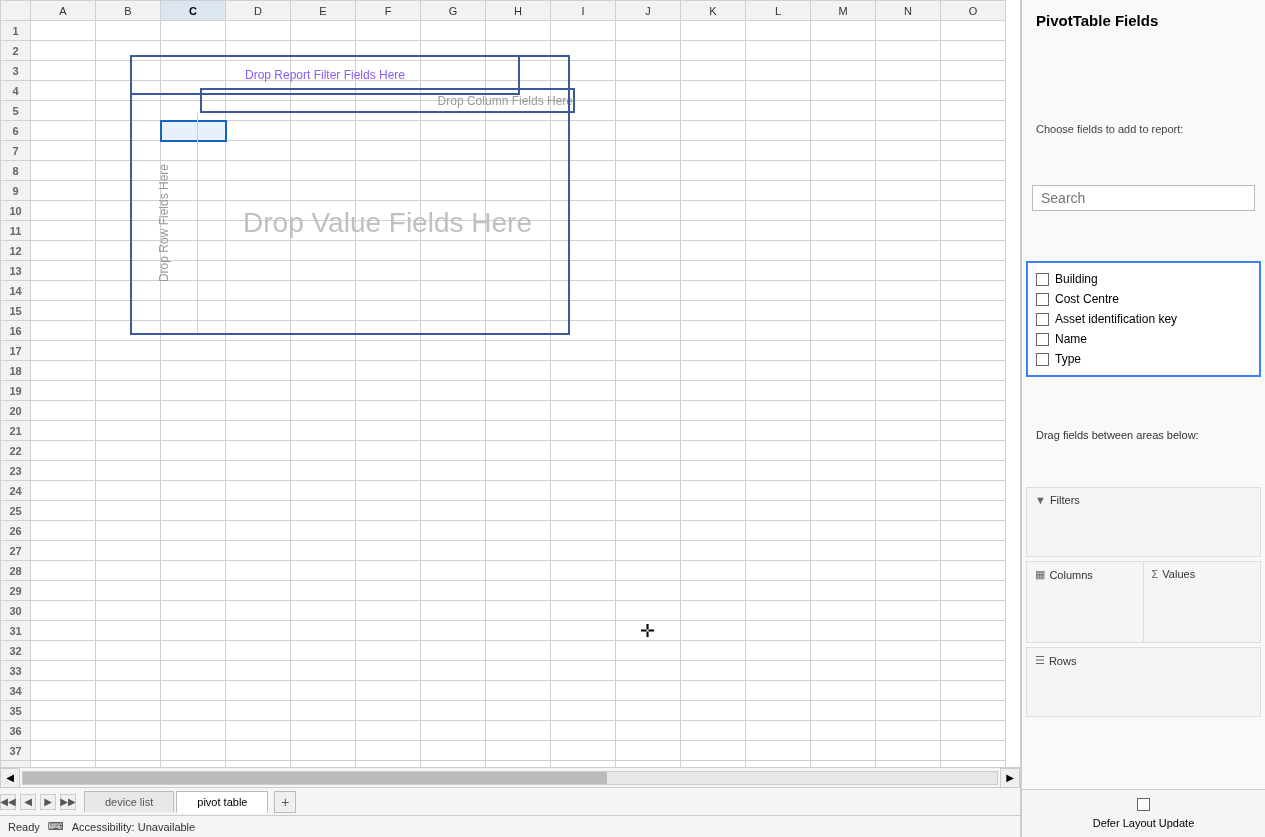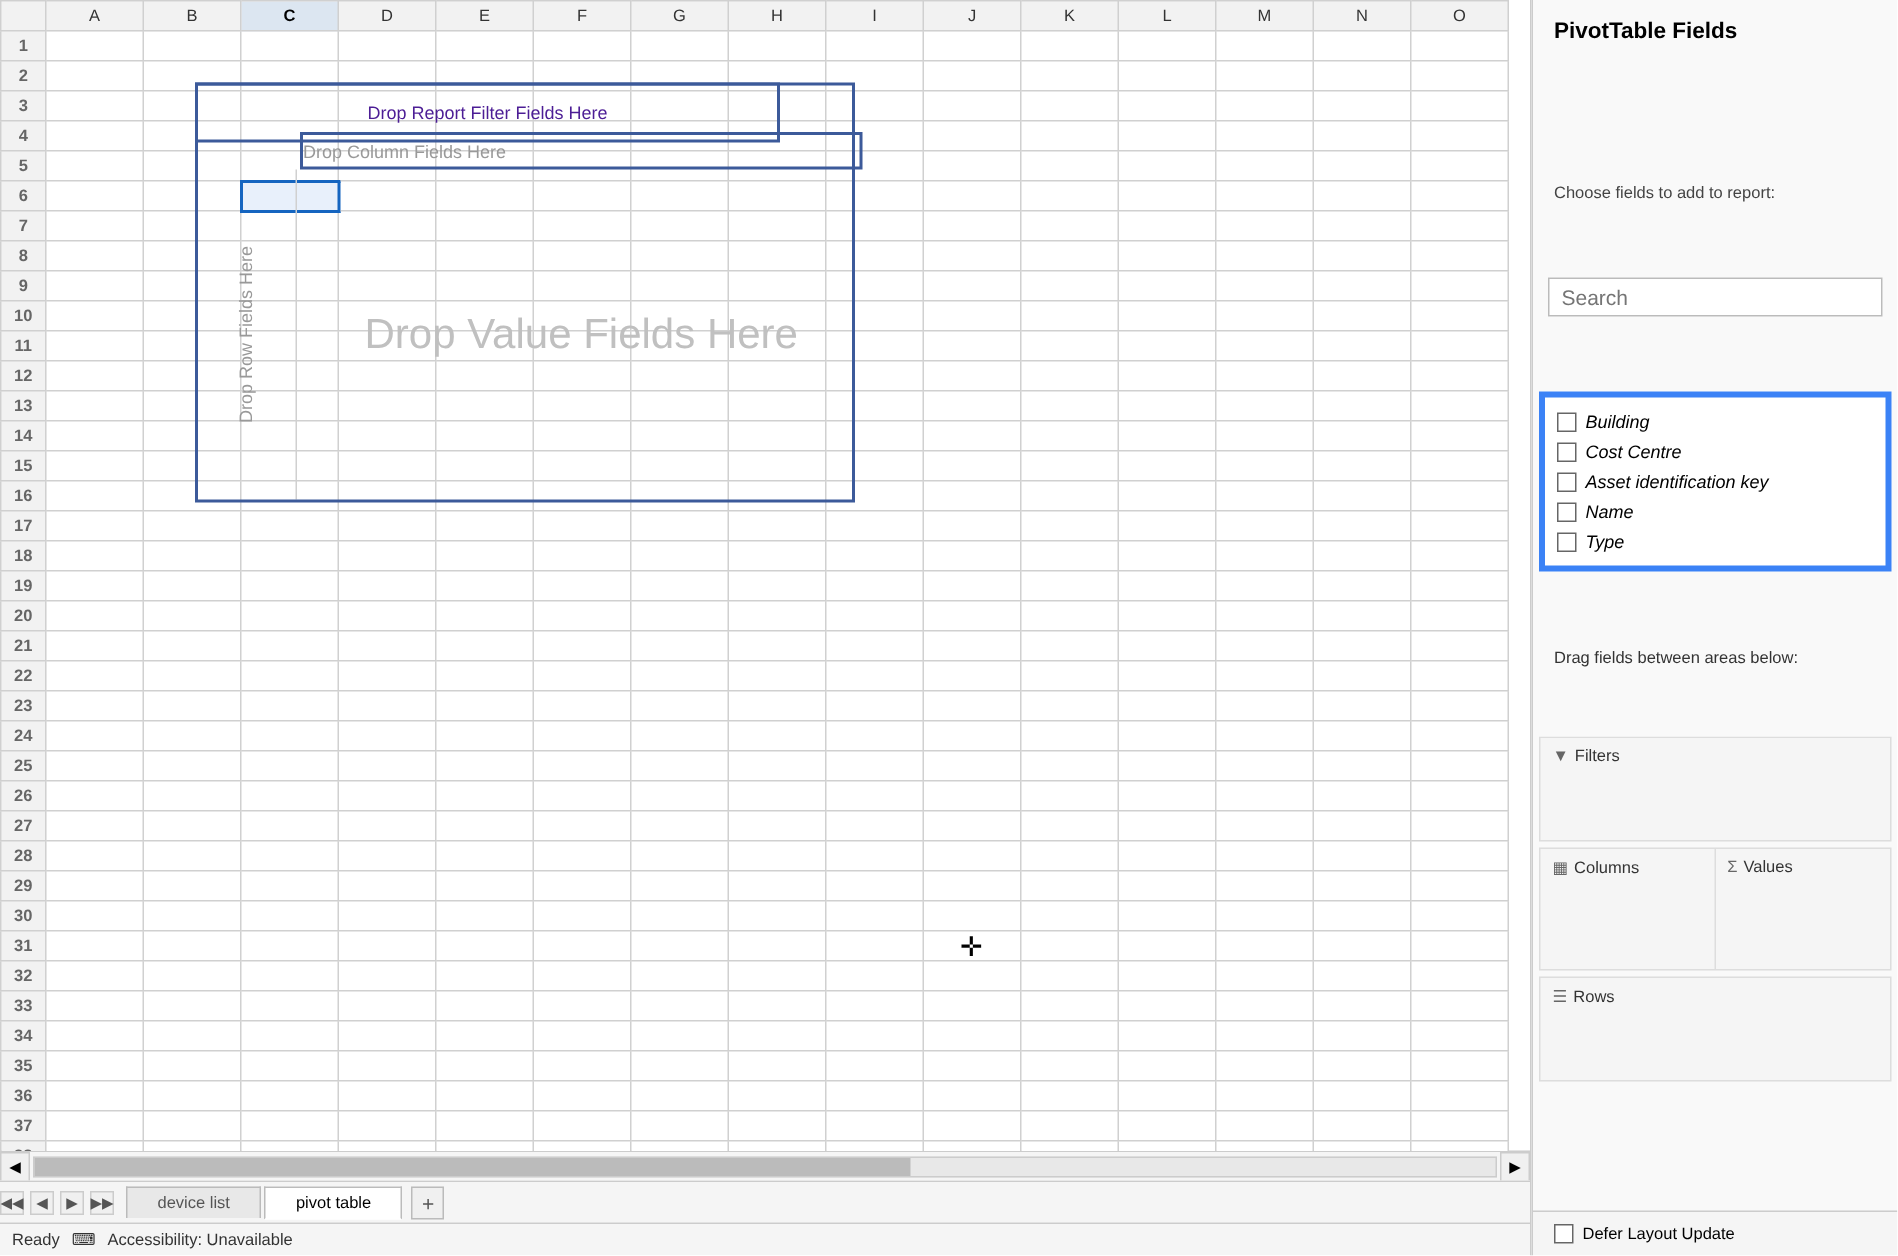--- a/index.html
+++ b/index.html
@@ -21,23 +21,23 @@
     .col-header { background: #f2f2f2; text-align: center; color: #333; font-size: 11px; font-weight: normal; border: 1px solid #d0d0d0; height: 20px; width: 65px; }
     .col-header.selected { background: #dce6f1; color: #000; font-weight: bold; }
     .corner-header { width: 30px; background: #f2f2f2; border: 1px solid #d0d0d0; }
 
     
     .cell { width: 65px; background: #fff; border: 1px solid #e0e0e0; }
     .cell.active { background: #e8f0fb; border: 2px solid #1565c0; }
 
     
     .drop-filter { position: absolute; top: 55px; left: 130px; width: 390px; height: 40px; border: 2px solid #3c5a9a; display: flex; align-items: center; justify-content: center; }
-    .drop-filter-text { color: #4c1d95; font-size: 12px; }
-
-    .drop-col { position: absolute; top: 88px; left: 200px; width: 375px; height: 25px; border: 2px solid #3c5a9a; display: flex; align-items: center; justify-content: flex-start; }
+    .drop-filter-text { color: #8b5cf6; font-size: 12px; }
+
+    .drop-col { position: absolute; top: 88px; left: 200px; width: 375px; height: 25px; border: 2px solid #3c5a9a; display: flex; align-items: center; justify-content: flex-end; }
     .drop-col-text { color: #999; font-size: 12px; }
 
     .drop-row { position: absolute; top: 113px; left: 130px; width: 68px; height: 220px; border-right: 1px solid #d0d0d0; display: flex; align-items: center; justify-content: center; overflow: hidden; }
     .drop-row-text { color: #999; font-size: 12px; writing-mode: vertical-rl; transform: rotate(180deg); white-space: nowrap; }
 
     .drop-value { position: absolute; top: 113px; left: 200px; width: 375px; height: 220px; display: flex; align-items: center; justify-content: center; }
     .drop-value-text { color: #c0c0c0; font-size: 28px; font-weight: 400; }
 
     
     .pivot-outer { position: absolute; top: 55px; left: 130px; width: 440px; height: 280px; border: 2px solid #3c5a9a; pointer-events: none; }
@@ -48,29 +48,29 @@
     .add-sheet { width: 22px; height: 22px; border: 1px solid #bbb; background: #f0f0f0; cursor: pointer; display: flex; align-items: center; justify-content: center; font-size: 14px; color: #555; margin-left: 4px; }
 
     
     .pivot-panel { width: 244px; background: #f9f9f9; border-left: 1px solid #ccc; display: flex; flex-direction: column; overflow: hidden; gap: 42px; }
 
     .panel-title { font-size: 15px; font-weight: 600; padding: 12px 14px 4px; color: #000; }
     .panel-subtitle { font-size: 11px; color: #444; padding: 4px 14px 8px; margin-top: 44px; }
 
     .search-box { margin: 0 10px 8px; padding: 4px 8px; border: 1px solid #bbb; background: #fff; font-size: 14px; color: #aaa; }
 
-    .fields-list { margin: 0 4px; border: 4px solid #3b82f6; padding: 6px 6px; background: #fff; flex: 0 0 auto; font-style: italic; }
+    .fields-list { margin: 0 4px; border: 2px solid #3b82f6; padding: 6px 6px; background: #fff; flex: 0 0 auto; }
     .field-item { display: flex; align-items: center; gap: 6px; padding: 3px 2px; font-size: 12px; color: #000; }
     .field-checkbox { width: 13px; height: 13px; border: 1px solid #666; background: #fff; flex-shrink: 0; }
 
     .drag-section-label { font-size: 11px; color: #333; padding: 10px 14px 4px; }
     .area-header { display: flex; align-items: center; gap: 4px; font-size: 11px; font-weight: 500; color: #333; margin-bottom: 4px; }
     .area-icon { font-size: 11px; color: #666; }
 
-    .defer-row { display: flex; align-items: flex-end; gap: 6px; padding: 8px 14px; border-top: 1px solid #ccc; font-size: 11px; background: #f5f5f5; }
+    .defer-row { display: flex; align-items: center; gap: 6px; padding: 8px 14px; border-top: 1px solid #ccc; font-size: 11px; background: #f5f5f5; flex-direction: column; }
     .defer-checkbox { width: 13px; height: 13px; border: 1px solid #666; background: #fff; flex-shrink: 0; }
 
     
     .scroll-area { display: flex; align-items: center; height: 20px; background: #f5f5f5; border-top: 1px solid #ccc; }
     .scroll-btn { width: 20px; height: 20px; border: 1px solid #ccc; background: #f0f0f0; display: flex; align-items: center; justify-content: center; font-size: 10px; cursor: pointer; }
     .scroll-track { flex: 1; height: 14px; background: #e8e8e8; margin: 0 2px; border: 1px solid #ccc; }
     .scroll-thumb { width: 60%; height: 100%; background: #bbb; }
 
     .grid-main { display: flex; flex-direction: column; flex: 1; overflow: hidden; position: relative; }
 

